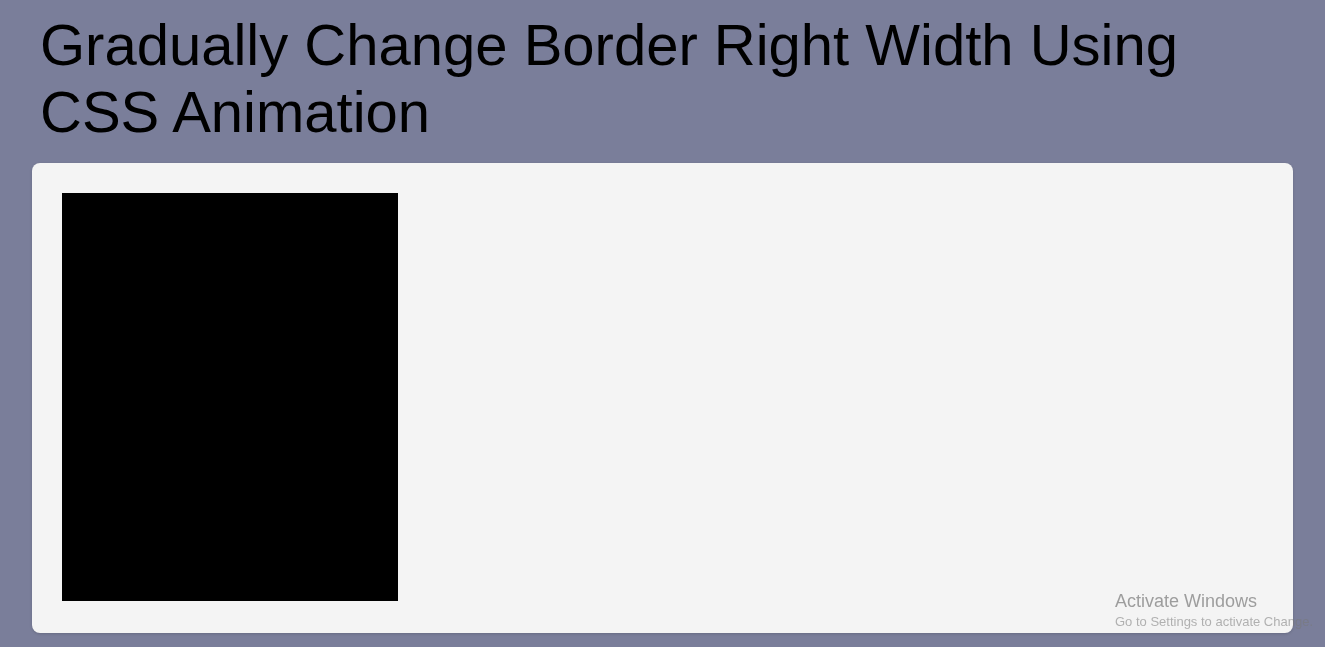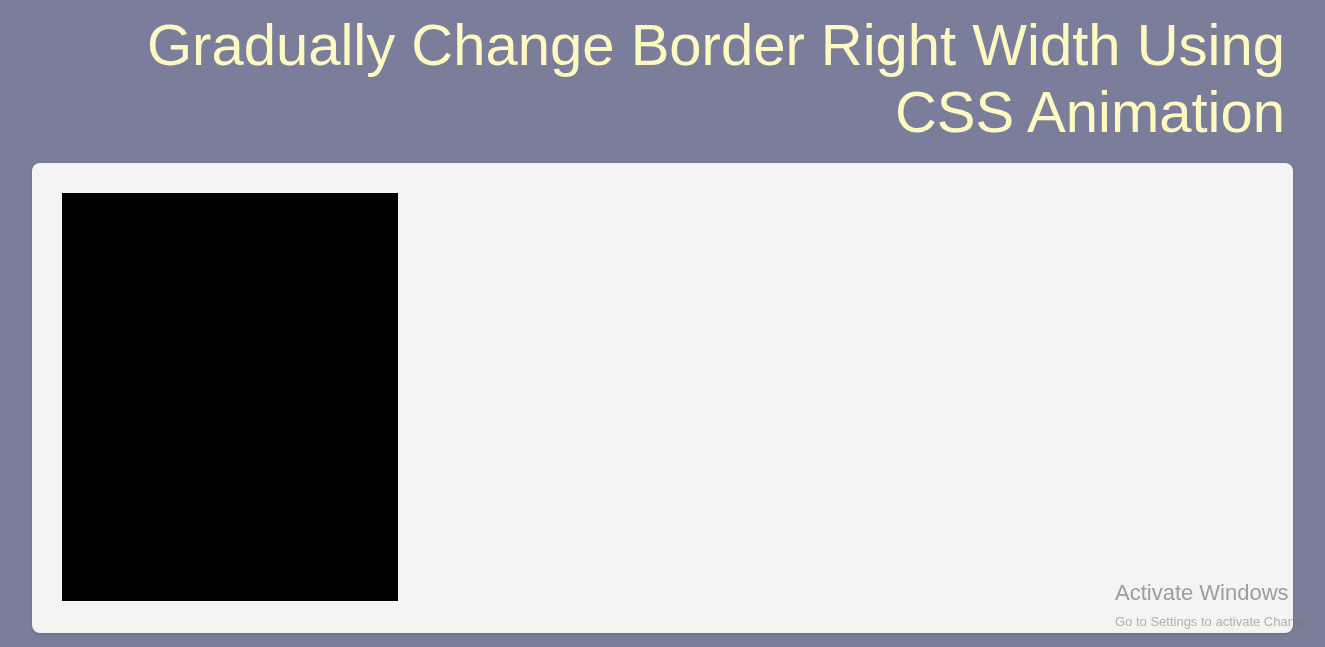--- a/index.html
+++ b/index.html
@@ -11,24 +11,24 @@
     body {
       width: 1325px;
       height: 647px;
       background-color: #7a7e9a;
       font-family: Arial, Helvetica, sans-serif;
       overflow: hidden;
       position: relative;
     }
     
     .page-title {
-      color: #fef9c3;
+      color: #000000;
       font-size: 58px;
       font-weight: normal;
-      text-align: right;
+      text-align: left;
       padding: 12px 40px 8px 40px;
       line-height: 1.15;
     }
     
     .content-panel {
       background-color: #f4f4f4;
       margin: 10px 32px 0 32px;
       border-radius: 8px;
       padding: 30px;
       height: 470px;
@@ -46,23 +46,23 @@
     
     .watermark {
       position: absolute;
       right: 12px;
       bottom: 18px;
       text-align: left;
       color: rgba(120, 120, 120, 0.6);
     }
     
     .watermark-title {
-      font-size: 22px;
+      font-size: 18px;
       color: rgba(110, 110, 110, 0.65);
-      margin-bottom: 8px;
+      margin-bottom: 2px;
     }
     
     .watermark-subtitle {
       font-size: 13px;
       color: rgba(120, 120, 120, 0.55);
     }
   </style>
 </head>
 <body>
 

